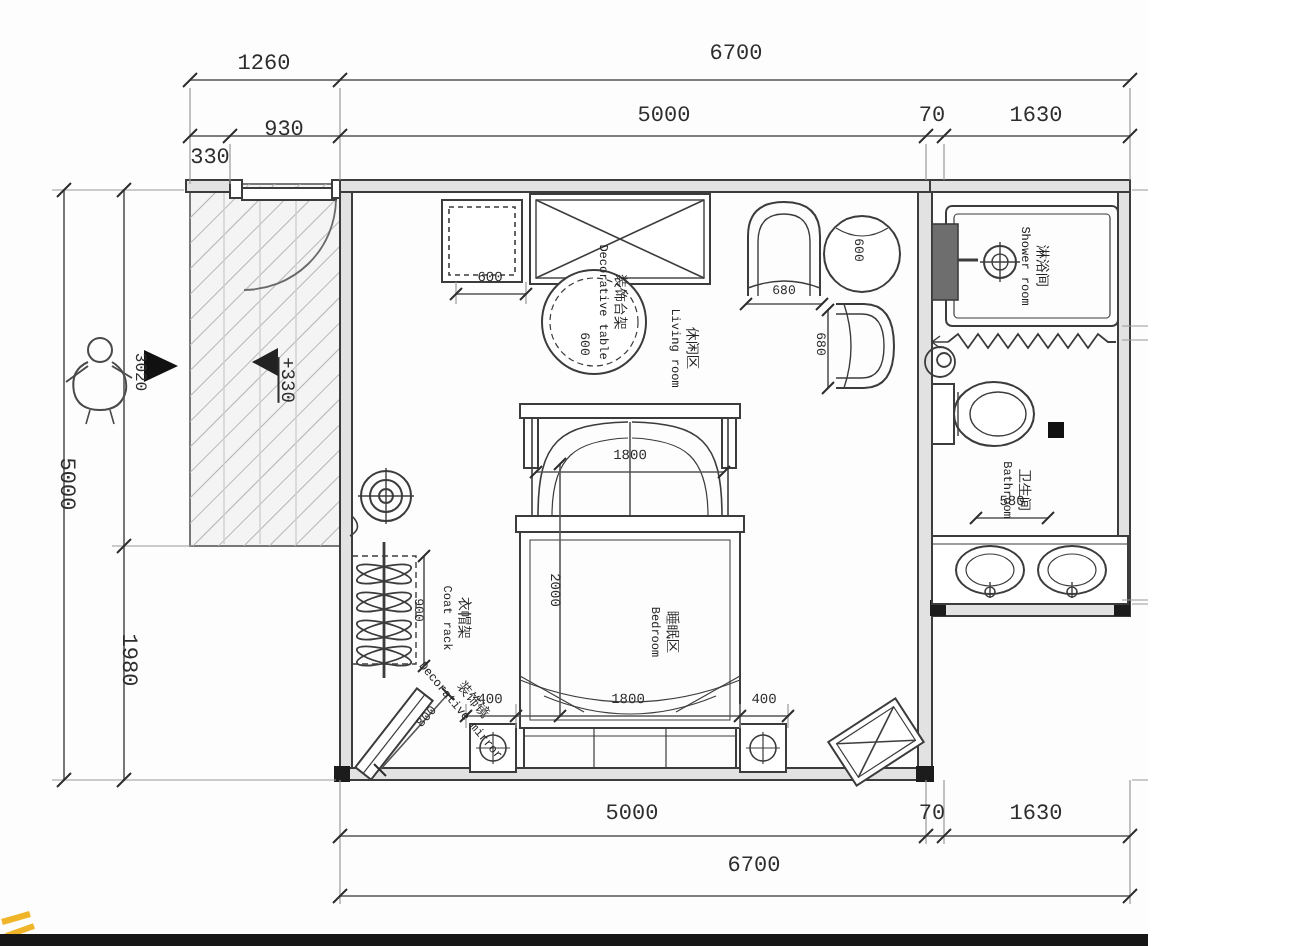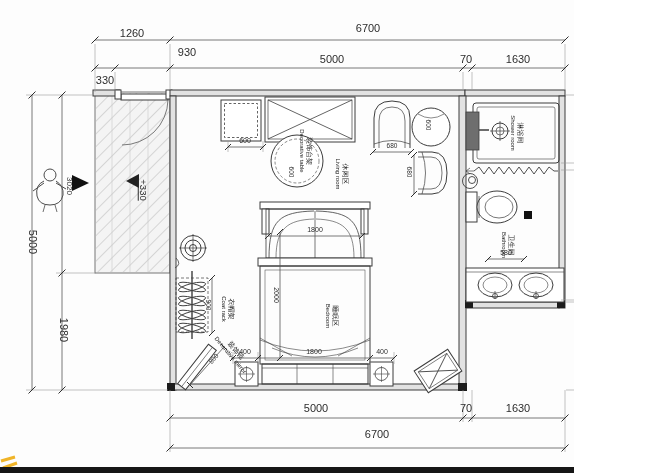--- a/index.html
+++ b/index.html
@@ -1,17 +1,17 @@
 <!DOCTYPE html>
 <html><head>
 <meta charset="utf-8">
 <style>
   html,body{margin:0;padding:0;background:#fff;}
   #stage{position:relative;width:574px;height:473px;background:#fdfdfd;overflow:hidden;
-         font-family:Liberation Sans, sans-serif;}
+         font-family:Liberation Mono, monospace;}
   #linework{position:absolute;left:0;top:0;}
   .lbl{position:absolute;white-space:nowrap;color:#2d2d2d;font-size:11px;
        transform:translate(-50%,-50%);line-height:1;}
   .lbl.small{font-size:7px;}
   .lbl.tiny{font-size:6.5px;}
   .lbl.vert{transform:translate(-50%,-50%) rotate(90deg);}
   .lbl.vert8{font-size:8px;transform:translate(-50%,-50%) rotate(90deg);}
   .lbl.level{font-size:9.5px;text-decoration:underline;transform:translate(-50%,-50%) rotate(90deg);}
   .room{position:absolute;text-align:center;color:#222;font-size:7px;line-height:1.2;
         white-space:nowrap;transform:translate(-50%,-50%) rotate(90deg);}
@@ -271,21 +271,21 @@
 
   <g stroke="#f0b428" stroke-width="3" fill="none">
     <path d="M 1 461 L 15 457"></path>
     <path d="M 3 468 L 17 463"></path>
   </g>
 </svg>
 
 <div class="lbl" style="left:132px;top:33px;">1260</div>
 <div class="lbl" style="left:368px;top:28px;">6700</div>
 <div class="lbl" style="left:105px;top:60px;margin-top:20px;">330</div>
-<div class="lbl" style="left:142px;top:52px;margin-left:45px;">930</div>
+<div class="lbl" style="left:142px;top:66px;">930</div>
 <div class="lbl" style="left:332px;top:59px;">5000</div>
 <div class="lbl" style="left:466px;top:59px;">70</div>
 <div class="lbl" style="left:518px;top:59px;">1630</div>
 
 <div class="lbl" style="left:316px;top:408px;">5000</div>
 <div class="lbl" style="left:466px;top:408px;">70</div>
 <div class="lbl" style="left:518px;top:408px;">1630</div>
 <div class="lbl" style="left:377px;top:434px;">6700</div>
 
 <div class="lbl vert" style="left:32px;top:242px;">5000</div>

